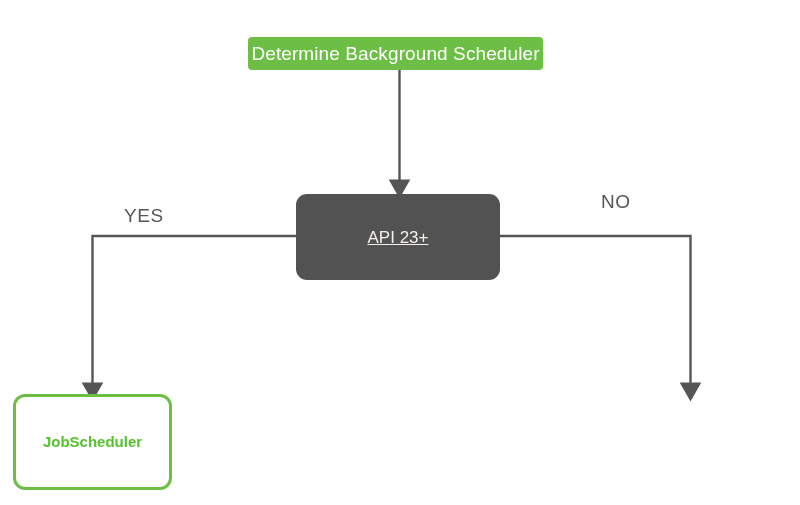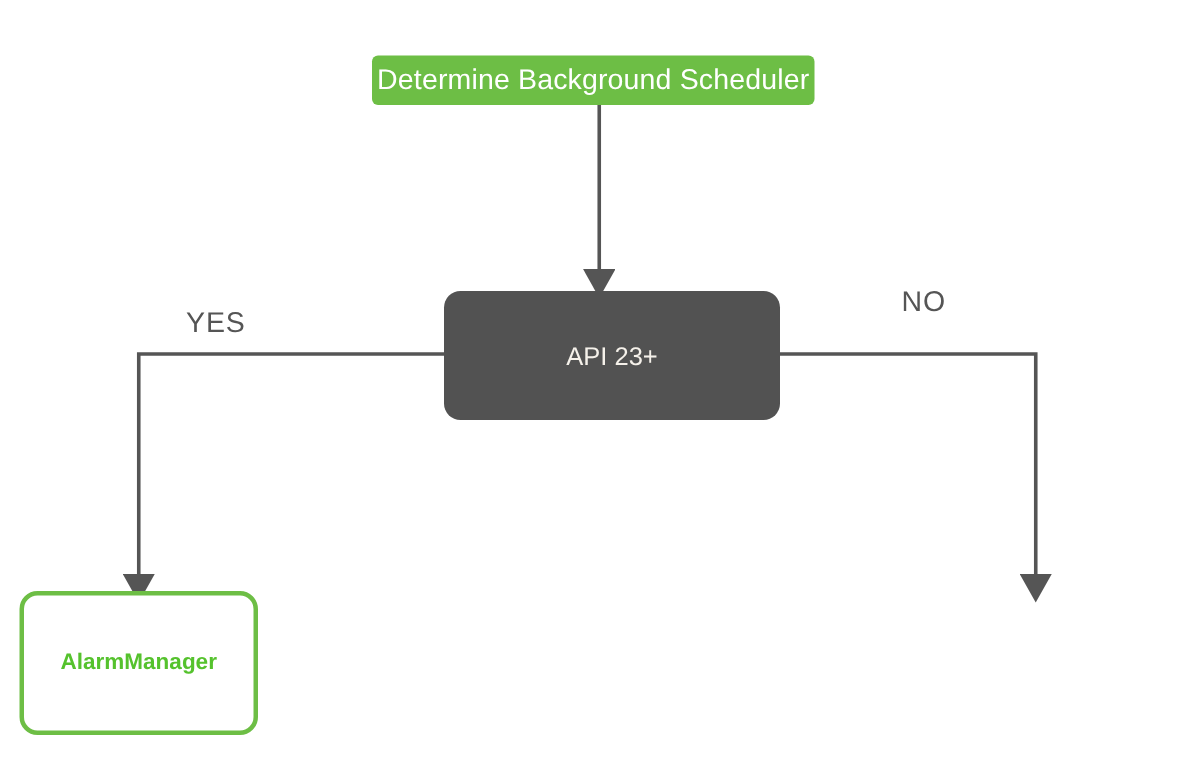--- a/index.html
+++ b/index.html
@@ -45,28 +45,29 @@
     color: #ffffff;
     font-size: 19px;
     font-weight: 400;
     letter-spacing: 0.1px;
     line-height: 1;
     margin-top: 20px;
   }
   .node-decision {
     left: 296px;
     top: 194px;
-    width: 224px;
+    width: 204px;
     height: 86px;
     background: #525252;
     border-radius: 11px;
     color: #f5f1ea;
     font-size: 17px;
     font-weight: 400;
     line-height: 1;
+    text-decoration: underline;
   }
   .node-outcome {
     background: #ffffff;
     border: 3px solid #6DBE45;
     border-radius: 12px;
     color: #55C22D;
     font-size: 15px;
     font-weight: bold;
     line-height: 1.35;
   }
@@ -135,17 +136,17 @@
 
   <div class="node node-start">
     <span class="node-text">Determine Background Scheduler</span>
   </div>
 
   <div class="node node-decision">
     <span class="node-text">API 23+</span>
   </div>
 
   <div class="node node-outcome node-outcome-left">
-    <span class="outcome-text">AlarmManager</span>
+    <span class="outcome-text">JobScheduler</span>
   </div>
 
 
 </div>
 
 </body></html>

